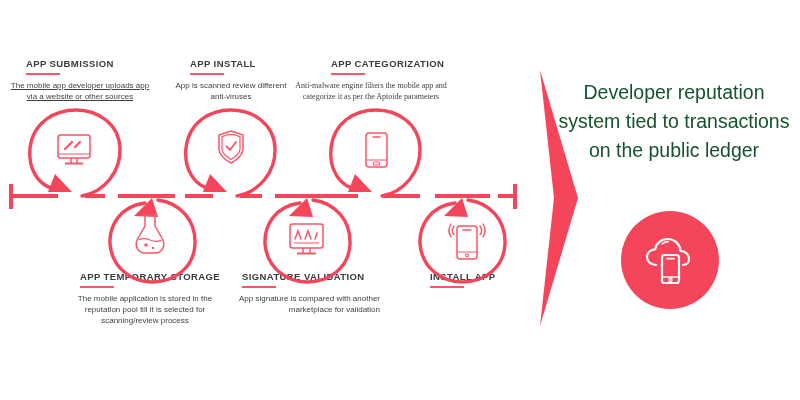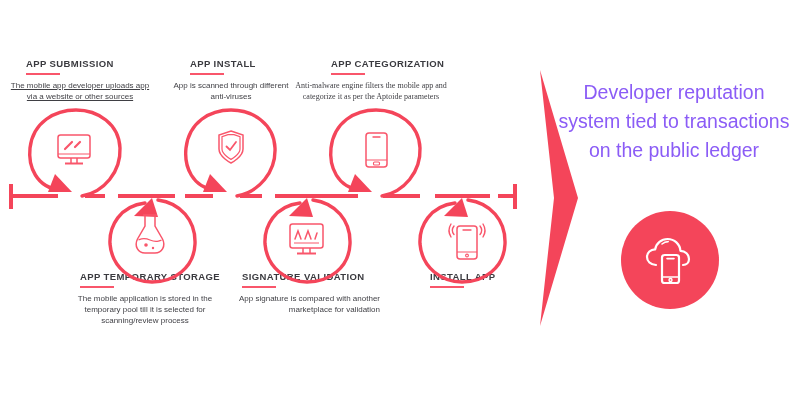--- a/index.html
+++ b/index.html
@@ -44,21 +44,21 @@
   .svg-layer{position:absolute;left:0;top:0;width:540px;height:400px;}
 
   
   .right{position:absolute;left:540px;top:0;width:260px;height:400px;}
   .banner-text{
     position:absolute;
     left:18px;top:78px;width:232px;
     text-align:center;
     font-size:19.5px;
     line-height:29px;
-    color:#8b5cf6;
+    color:#14532d;
   }
   .badge{
     position:absolute;
     left:81px;top:211px;
     width:98px;height:98px;
     border-radius:50%;
     background:#F4455A;
   }
   .badge svg{position:absolute;left:21px;top:22px;}
 </style>
@@ -72,33 +72,33 @@
     <div class="node-title left" style="left:26px;top:58px;">
       <span>APP SUBMISSION</span>
       <span class="rule"></span>
     </div>
     <div class="node-desc" style="left:10px;top:80px;width:140px;text-decoration:underline;">The mobile app developer uploads app via a website or other sources</div>
 
     <div class="node-title left" style="left:190px;top:58px;">
       <span>APP INSTALL</span>
       <span class="rule"></span>
     </div>
-    <div class="node-desc" style="left:168px;top:80px;width:126px;">App is scanned through different anti-viruses</div>
+    <div class="node-desc" style="left:168px;top:80px;width:126px;">App is scanned review different anti-viruses</div>
 
     <div class="node-title left" style="left:331px;top:58px;">
       <span>APP CATEGORIZATION</span>
       <span class="rule"></span>
     </div>
     <div class="node-desc" style="left:295px;top:80px;width:152px;font-family:Liberation Serif, serif;">Anti-malware engine filters the mobile app and categorize it as per the Aptoide parameters</div>
 
     <div class="node-title left" style="left:80px;top:271px;">
       <span>APP TEMPORARY STORAGE</span>
       <span class="rule"></span>
     </div>
-    <div class="node-desc" style="left:71px;top:293px;width:148px;">The mobile application is stored in the temporary pool till it is selected for scanning/review process</div>
+    <div class="node-desc" style="left:71px;top:293px;width:148px;">The mobile application is stored in the reputation pool till it is selected for scanning/review process</div>
 
     <div class="node-title left" style="left:242px;top:271px;">
       <span>SIGNATURE VALIDATION</span>
       <span class="rule"></span>
     </div>
     <div class="node-desc" style="left:230px;top:293px;width:150px;text-align:right;">App signature is compared with another marketplace for validation</div>
 
     <div class="node-title left" style="left:430px;top:271px;">
       <span>INSTALL APP</span>
       <span class="rule"></span>

